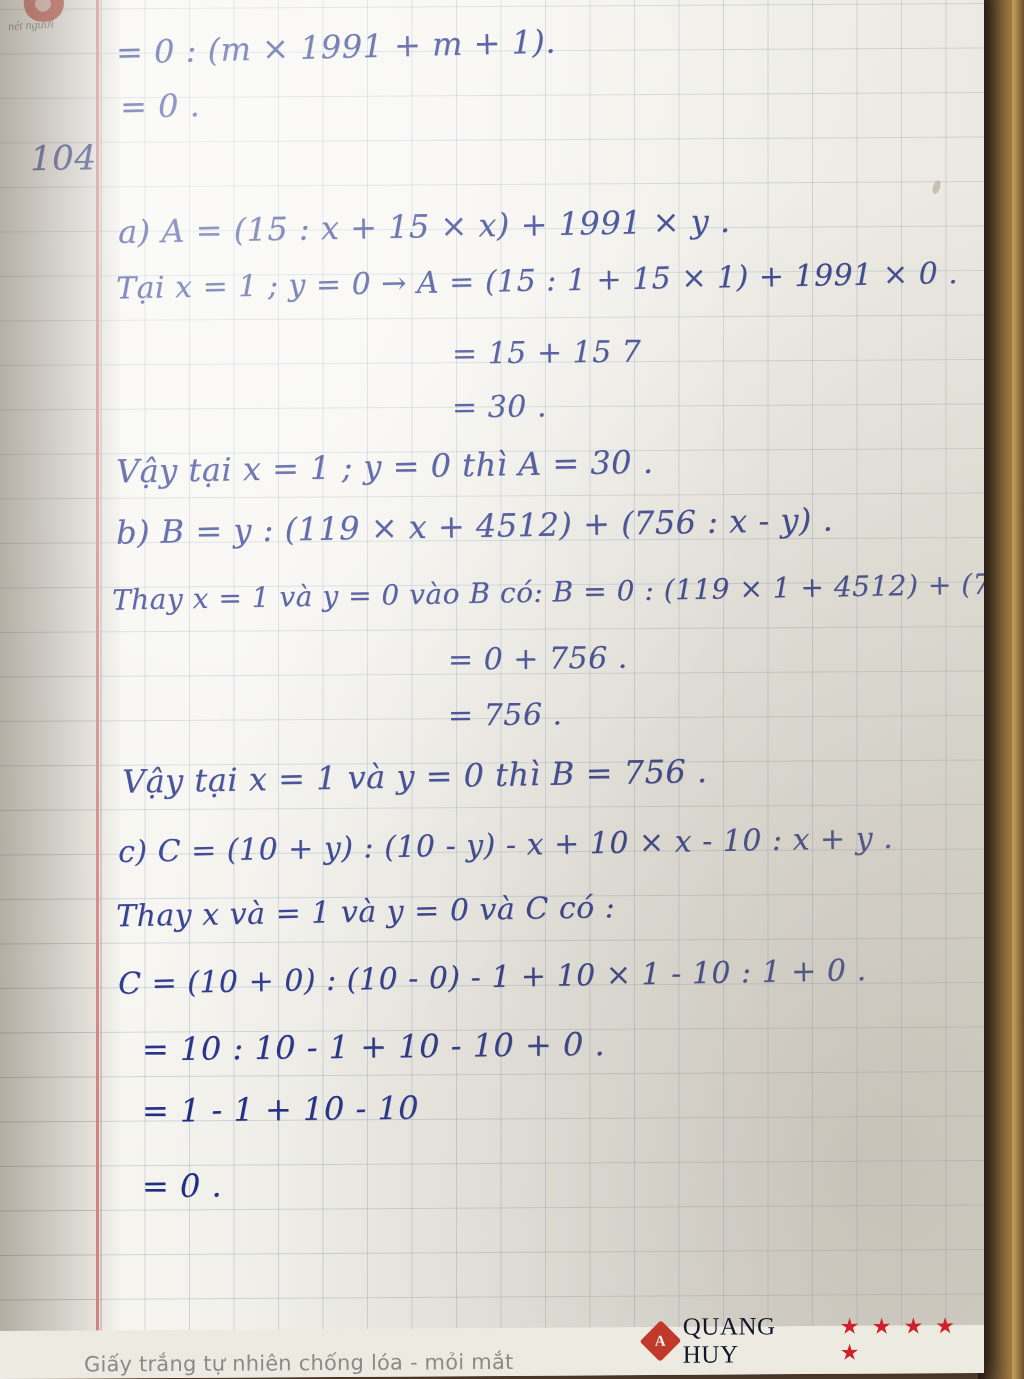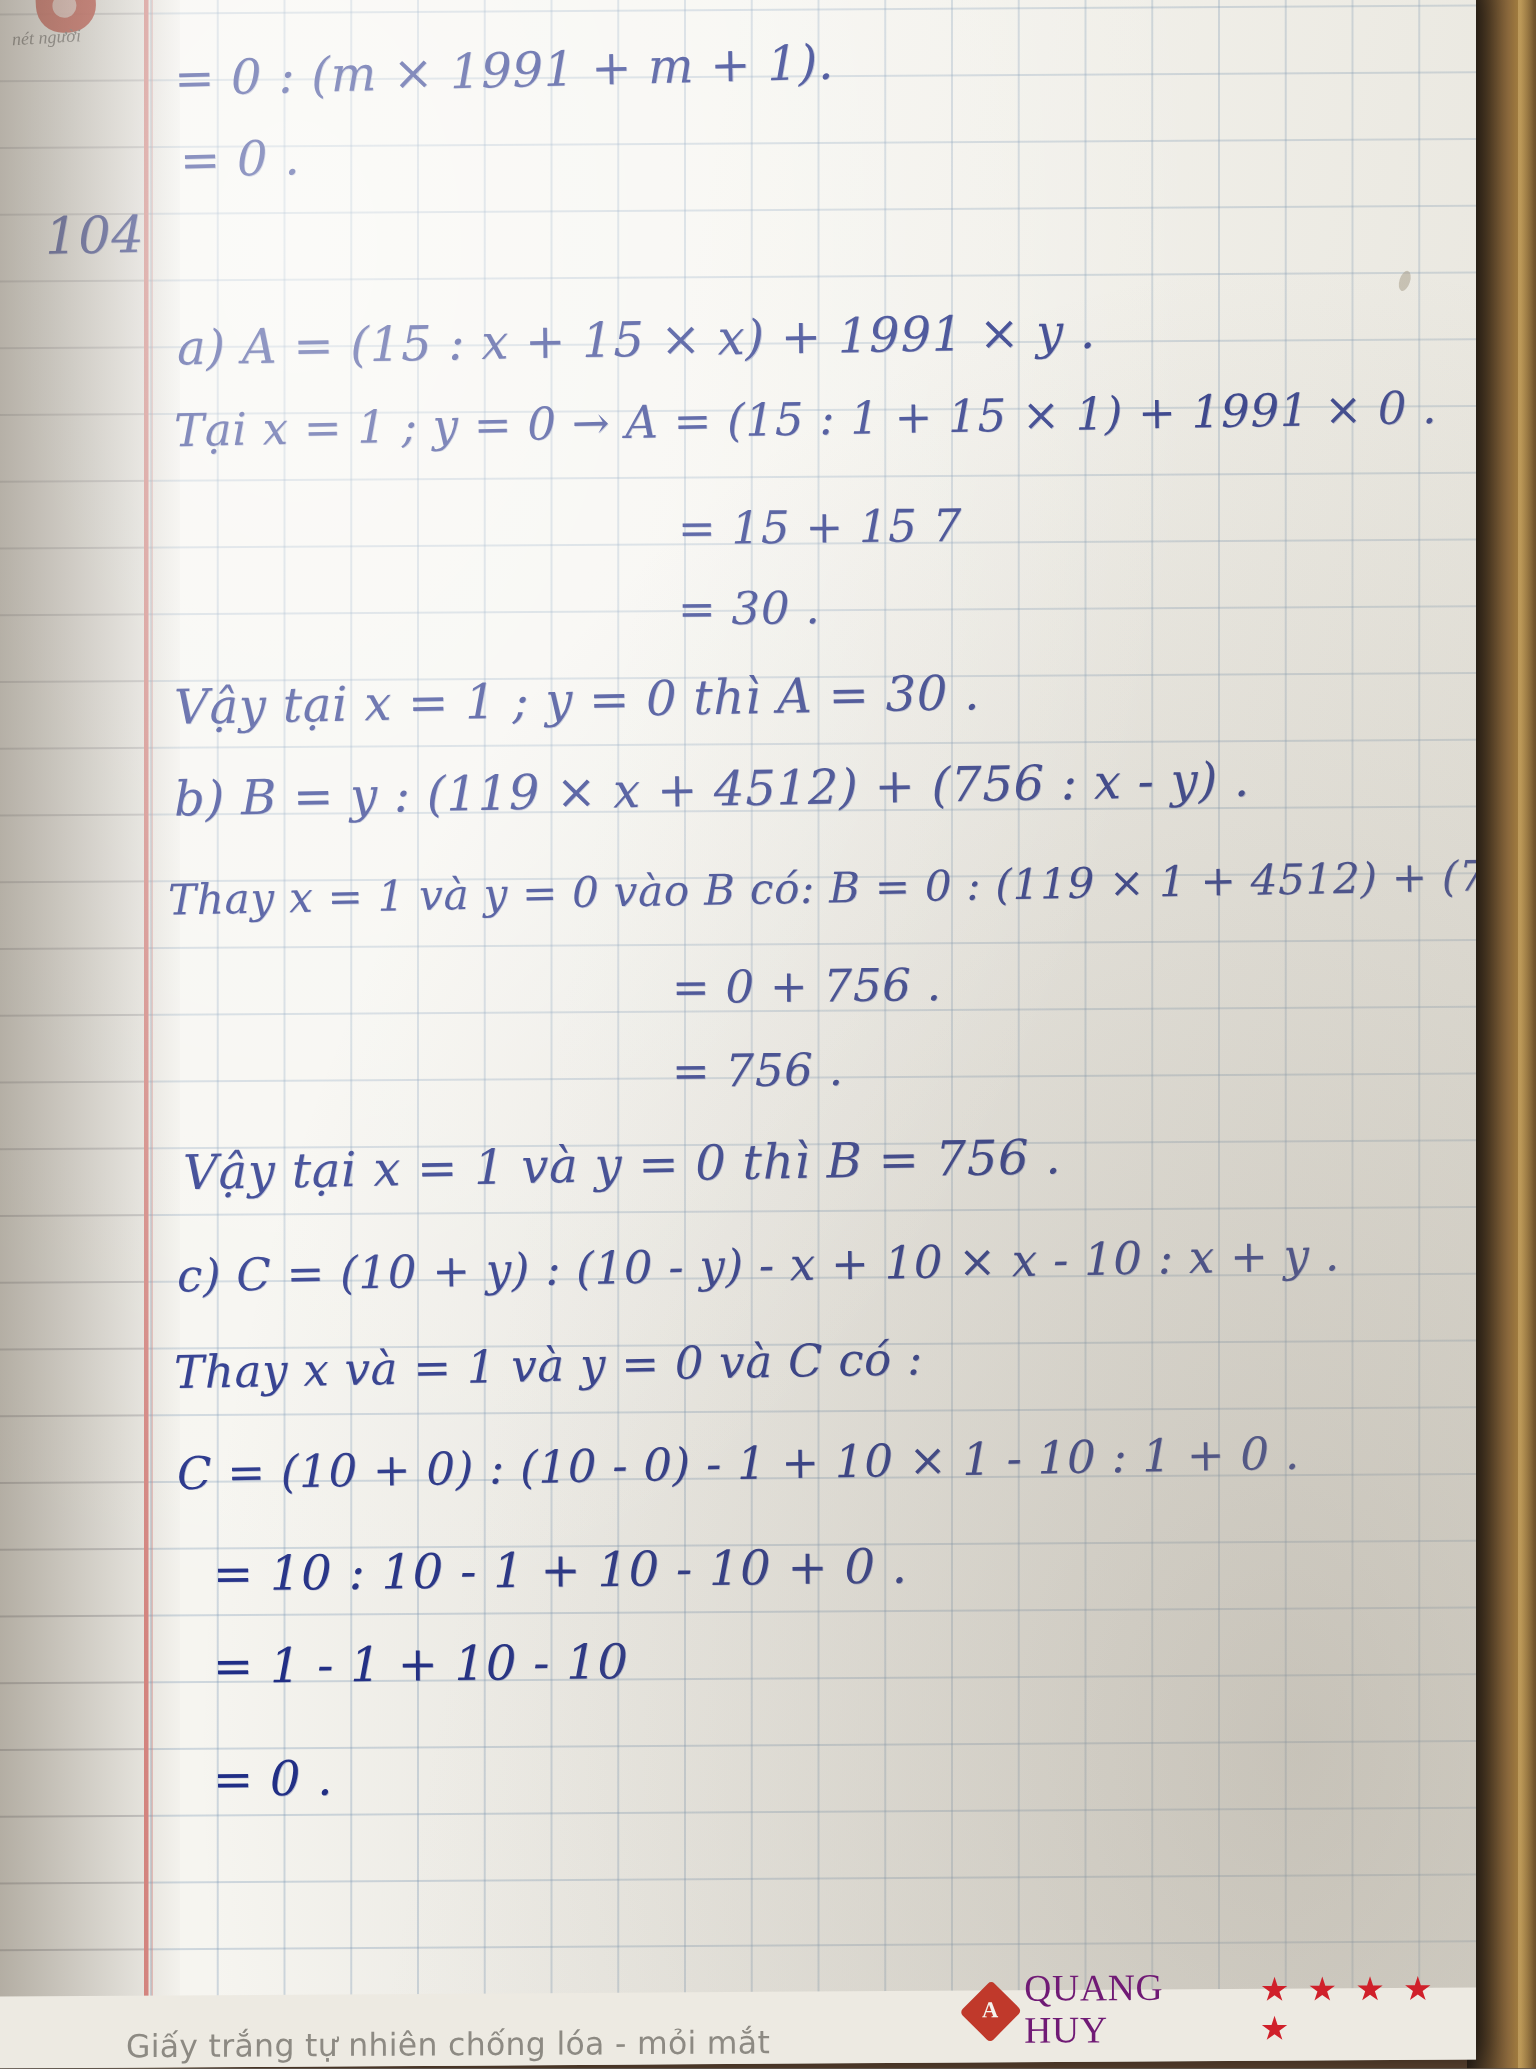--- a/index.html
+++ b/index.html
@@ -181,21 +181,21 @@
   .brand-mark span {
     transform: rotate(-45deg);
     color: #f4f3ee;
     font-size: 15px;
     font-family: "Liberation Serif", serif;
     font-weight: bold;
   }
   .brand-name {
     font-family: "Liberation Serif", serif;
     font-size: 25px;
-    color: #701a75;
+    color: #0f172a;
     letter-spacing: 0.5px;
   }
   .stars {
     color: #d0202a;
     font-size: 22px;
     letter-spacing: 3px;
   }
 
   
   .edge-dot {

